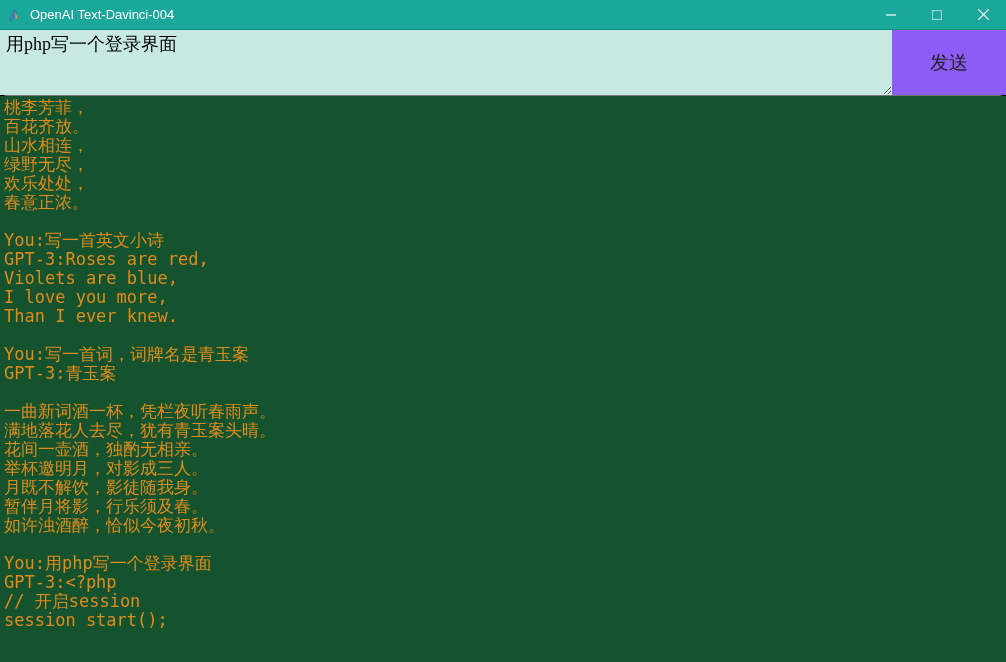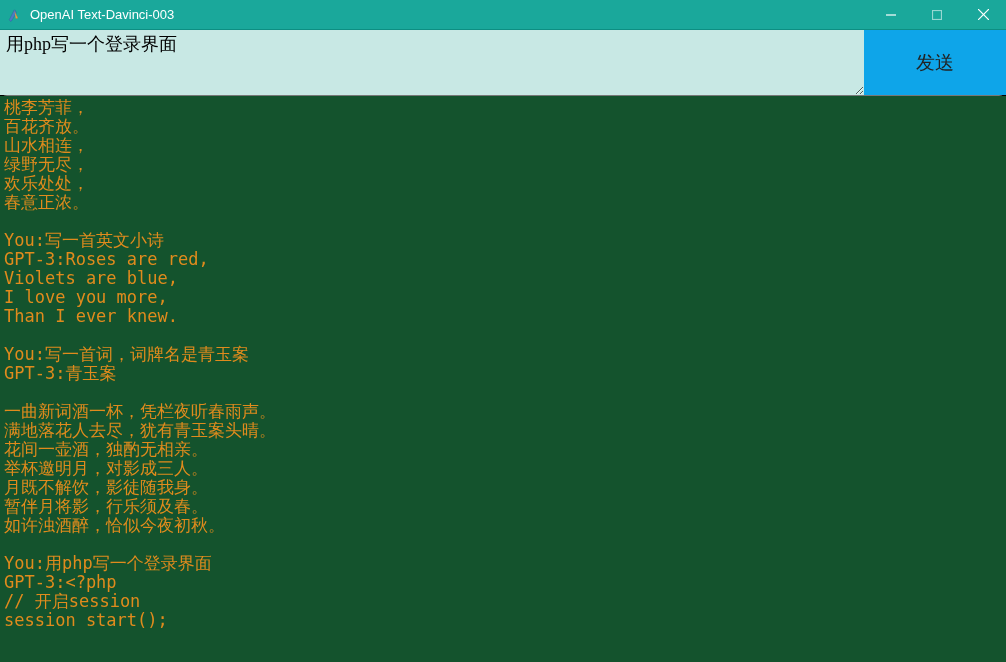--- a/index.html
+++ b/index.html
@@ -46,22 +46,22 @@
       background: #c8e8e4;
       border: none;
       outline: none;
       font-size: 18px;
       padding: 4px 6px;
       font-family: "SimSun", serif;
       color: #000;
       line-height: 20px;
     }
     .send-btn {
-      width: 142px;
-      background: #0ea5e9;
+      width: 114px;
+      background: #8b5cf6;
       border: none;
       font-size: 19px;
       cursor: default;
       font-family: "Microsoft YaHei", sans-serif;
       color: #222;
     }
 
     .conversation {
       height: calc(662px - 30px - 66px);
       background: #14532d;
@@ -77,21 +77,21 @@
 </head>
 <body>
 
 <div class="titlebar">
   <span class="feather-icon">
     <svg width="14" height="14" viewBox="0 0 24 24">
       <path d="M4 20 L12 4 Q13 2 14 4 L16 8 L8 22 Q6 24 5 22 Z" fill="#4a7cc4" stroke="#2a4a84" stroke-width="0.5"></path>
       <path d="M13 6 L18 16 Q19 18 17 18 L15 18" fill="#e8a04a" stroke="#b87020" stroke-width="0.5"></path>
     </svg>
   </span>
-  <span class="title-text">OpenAI Text-Davinci-003</span>
+  <span class="title-text">OpenAI Text-Davinci-004</span>
   <div class="window-controls">
     <div class="win-btn min">
       <svg width="10" height="10" viewBox="0 0 10 10">
           <line x1="0" y1="5" x2="10" y2="5" stroke="#fff" stroke-width="1.2"></line>
         </svg>
     </div>
     <div class="win-btn max" style="opacity:0.55">
       <svg width="10" height="10" viewBox="0 0 10 10">
           <rect x="0.5" y="0.5" width="9" height="9" fill="none" stroke="#fff" stroke-width="1.2"></rect>
         </svg>

